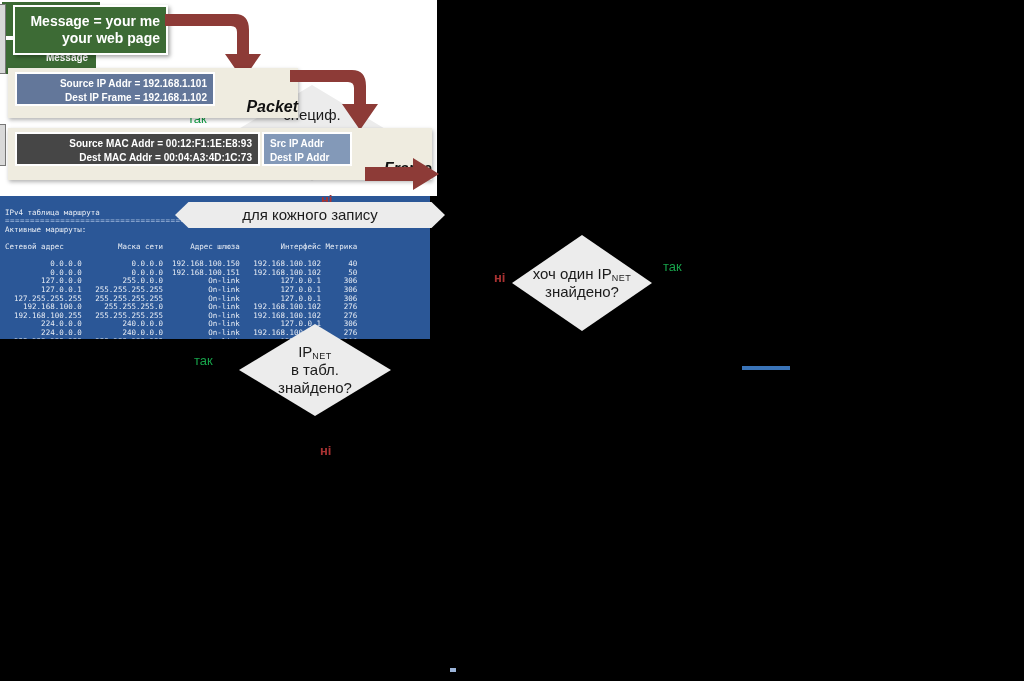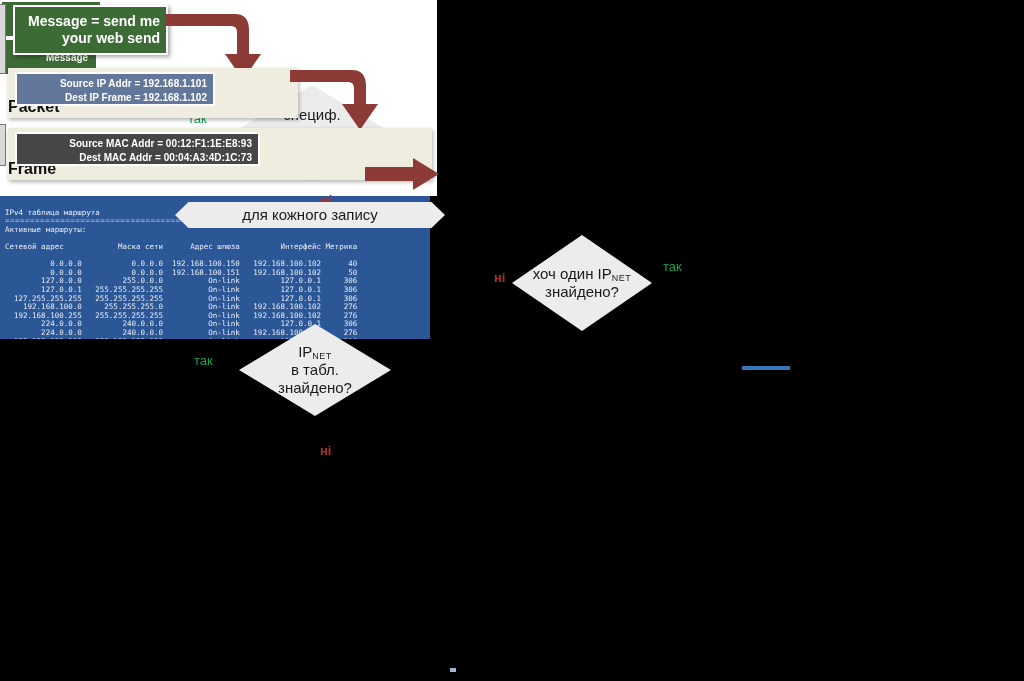--- a/index.html
+++ b/index.html
@@ -23,22 +23,22 @@
   #encap{left:0;top:485px;width:437px;height:196px;background:#fff;}
   .shadowbox{position:absolute;box-shadow:2px 2px 4px rgba(0,0,0,.35);}
   .greenbox{background:#3d6b35;color:#fff;font-weight:bold;border:2px solid #fff;padding-left:36px;}
   .band{position:absolute;background:#efece0;box-shadow:1px 2px 4px rgba(0,0,0,.3);}
   .ipblock{position:absolute;background:#63779a;color:#fff;font-weight:bold;
            border:2px solid #fff;text-align:right;}
   .macblock{position:absolute;background:#464646;color:#fff;font-weight:bold;
            border:2px solid #fff;text-align:right;}
   .ipsmall{position:absolute;background:#8399b8;color:#fff;font-weight:bold;
            border:2px solid #fff;text-align:left;}
-  .bandlabel{position:absolute;width:100%;text-align:left;color:#111;
-             font-weight:bold;font-size:16px;}
+  .bandlabel{position:absolute;width:100%;text-align:right;color:#111;
+             font-weight:bold;font-size:16px;font-style:italic;}
   .ul{text-decoration-color:#c33;}
   .leftstub{position:absolute;background:#d9d9d9;border:1px solid #777;}
 
   
   #term{left:445px;top:528px;width:430px;height:143px;background:#2b5797;
         font-family:"DejaVu Sans Mono",monospace;color:#e8edf5;
         font-size:7.5px;line-height:8.6px;white-space:pre;letter-spacing:0px;
         padding:4px 0 0 5px;box-sizing:border-box;overflow:hidden;}
   #term .dash{color:#9bb4d8;letter-spacing:.5px;}
   .tcursor{position:absolute;left:450px;top:668px;width:6px;height:4px;background:#9bb4d8;}
@@ -84,21 +84,21 @@
 <div class="blueline" style="left:742px;top:366px;width:48px;"></div>
 
 <div id="encap">
 
   <div class="leftstub" style="left:-6px;top:4px;width:10px;height:68px;"></div>
   <div class="leftstub" style="left:-8px;top:124px;width:12px;height:40px;"></div>
 
   <div class="greenbox shadowbox" style="left:13px;top:5px;width:155px;height:50px;display:flex;align-items:center;
               justify-content:flex-end;text-align:right;padding:0 6px;font-size:14px;line-height:1.2;
               box-sizing:border-box;">
-    <span>Message = send me your web send</span>
+    <span>Message = your me your web page</span>
   </div>
 
   <svg class="abs" style="left:165px;top:8px;" width="110" height="80" viewBox="0 0 110 80">
     <path d="M0 6 H70 Q84 6 84 22 V46 H96 L78 72 L60 46 H72 V24 Q72 18 66 18 H0 Z" fill="#8d3b37"></path>
   </svg>
 
   <div class="band" style="left:8px;top:68px;width:290px;height:50px;">
     <div class="bandlabel" style="bottom:2px;">Packet</div>
   </div>
   <div class="ipblock" style="left:15px;top:72px;width:200px;height:34px;font-size:10px;
@@ -128,20 +128,31 @@
               padding:3px 6px 0 0;box-sizing:border-box;line-height:14px;">
     <div>
       <span>Source</span>
       <span>MAC Addr = 00:12:F1:1E:E8:93</span>
     </div>
     <div>
       <span class="ul">Dest</span>
       <span>MAC Addr = 00:04:A3:4D:1C:73</span>
     </div>
   </div>
+  <div class="ipsmall" style="left:262px;top:132px;width:90px;height:34px;font-size:10px;
+              padding:3px 0 0 6px;box-sizing:border-box;line-height:14px;">
+    <div>
+      <span class="ul">Src</span>
+      <span>IP Addr</span>
+    </div>
+    <div>
+      <span class="ul">Dest</span>
+      <span>IP Addr</span>
+    </div>
+  </div>
   <div class="greenbox" style="left:355px;top:132px;width:58px;height:34px;display:flex;align-items:center;
               justify-content:center;font-size:10px;">
     <span>Message</span>
   </div>
 
   <svg class="abs" style="left:365px;top:158px;" width="80" height="34" viewBox="0 0 80 34">
     <path d="M0 9 H48 V0 L74 16 L48 32 V23 H0 Z" fill="#8d3b37"></path>
   </svg>
 </div>
 

